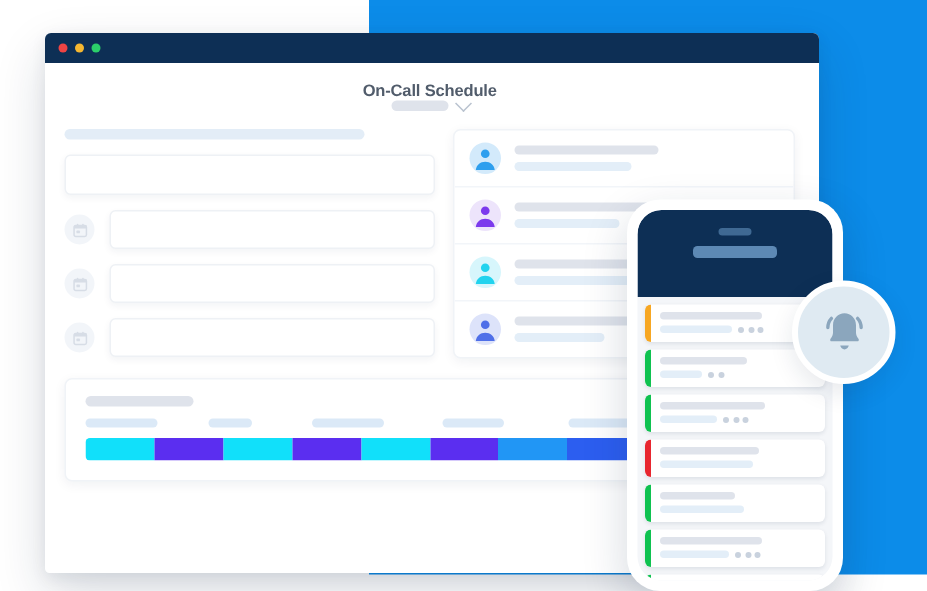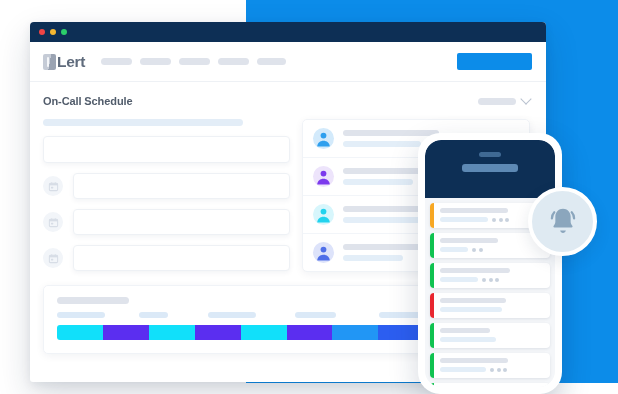--- a/index.html
+++ b/index.html
@@ -54,21 +54,21 @@
   .nav-pills{display:flex;gap:8px;align-items:center;}
   .nav-pill{height:7px;border-radius:4px;background:#dfe3eb;}
 
   .header-cta{
     position:absolute;right:14px;top:11px;width:75px;height:17px;
     background:#0c8ce9;border-radius:2px;
   }
 
   
   .content{position:relative;padding:13px 0 0 0;}
-  .section-row{display:flex;align-items:center;justify-content:space-between;padding:0 16px 0 13px;}
+  .section-row{display:flex;align-items:center;justify-content:space-between;padding:0 16px 0 13px;flex-direction:column;}
   .section-title{font-size:11px;font-weight:700;color:#515c6b;letter-spacing:-.1px;}
   .select-stub{display:flex;align-items:center;gap:6px;}
   .select-bar{width:38px;height:7px;border-radius:4px;background:#dfe3eb;}
   .chev{width:7px;height:7px;border-left:1.3px solid #b9c2cf;border-bottom:1.3px solid #b9c2cf;
         transform:rotate(-45deg);margin-top:-4px;}
 
   .panes{display:flex;gap:12px;padding:12px 16px 0 13px;align-items:flex-start;}
 
   
   .form-pane{width:247px;flex:none;}
@@ -157,34 +157,20 @@
   <div class="blue-panel"></div>
 
   <div class="browser">
 
     <div class="titlebar">
       <span class="dot red"></span>
       <span class="dot yellow"></span>
       <span class="dot green"></span>
     </div>
 
-    <div class="app-header">
-      <div class="logo">
-        <span class="logo-mark"></span>
-        <span class="logo-text">Lert</span>
-      </div>
-      <div class="nav-pills" id="nav-pills">
-          <span class="nav-pill" style="width: 31px;"></span>
-          <span class="nav-pill" style="width: 31px;"></span>
-          <span class="nav-pill" style="width: 31px;"></span>
-          <span class="nav-pill" style="width: 31px;"></span>
-          <span class="nav-pill" style="width: 29px;"></span>
-        </div>
-      <div class="header-cta"></div>
-    </div>
 
     <div class="content">
 
       <div class="section-row">
         <div class="section-title">On-Call Schedule</div>
         <div class="select-stub">
           <span class="select-bar"></span>
           <span class="chev"></span>
         </div>
       </div>

